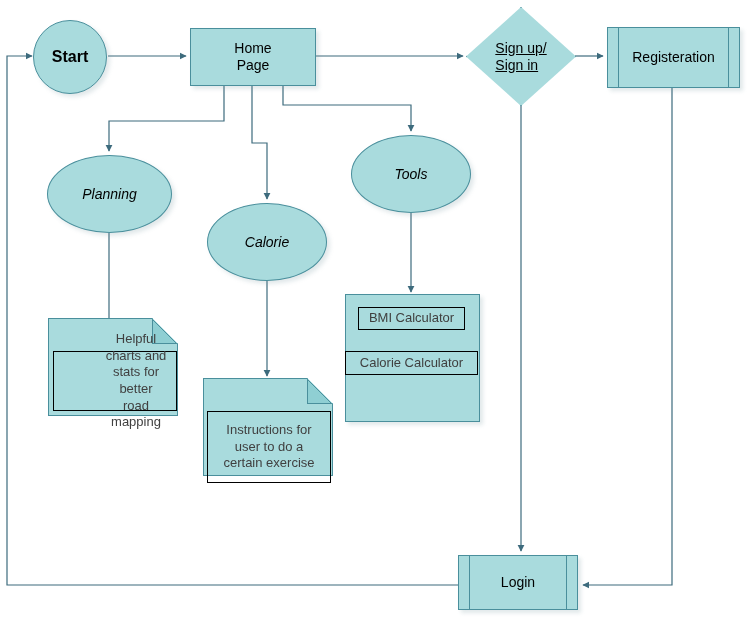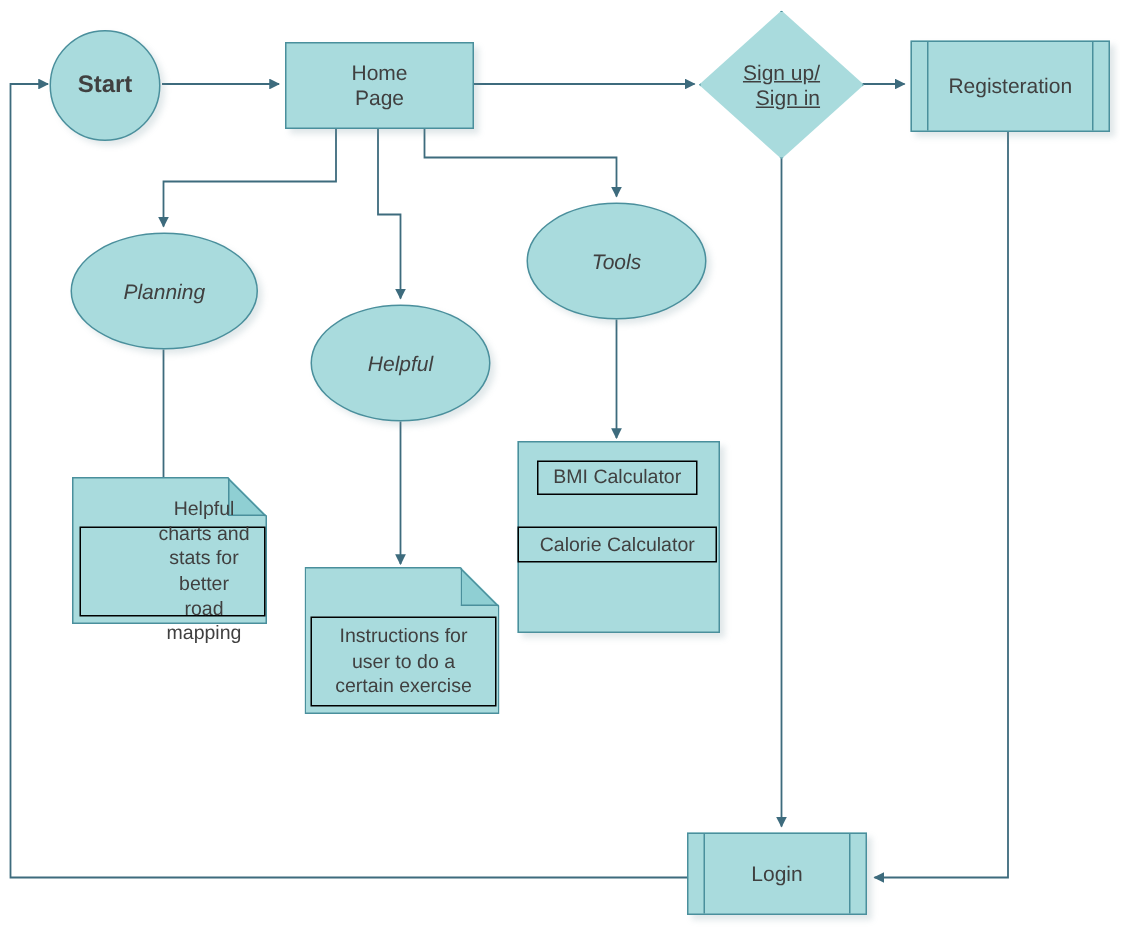--- a/index.html
+++ b/index.html
@@ -26,22 +26,22 @@
     width: 747px;
     height: 628px;
     pointer-events: none;
   }
   .node {
     position: absolute;
     box-sizing: border-box;
     display: flex;
     align-items: center;
     justify-content: center;
-    text-align: right;
-    color: #404040;
+    text-align: left;
+    color: #000000;
     font-size: 14px;
     line-height: 1.18;
     z-index: 3;
   }
   .shp-rect {
     background: #a9dbdd;
     border: 1px solid #4a8f9c;
     box-shadow: 3px 3px 4px rgba(120,150,160,0.22);
   }
   .shp-circle {
@@ -213,21 +213,21 @@
 
   <div class="node shp-process" style="left:607px; top:27px; width:133px; height:61px;">
     <span>Registeration</span>
   </div>
 
   <div class="node shp-ellipse" style="left:47px; top:155px; width:125px; height:78px;">
     <span>Planning</span>
   </div>
 
   <div class="node shp-ellipse" style="left:207px; top:203px; width:120px; height:78px;">
-    <span>Helpful</span>
+    <span>Calorie</span>
   </div>
 
   <div class="node shp-ellipse" style="left:351px; top:135px; width:120px; height:78px;">
     <span>Tools</span>
   </div>
 
   <div class="shp-note" style="left:48px; top:318px; width:130px; height:98px;">
     <div class="note-body"></div>
     <div class="note-fold"></div>
     <svg class="note-fold-edge" viewBox="0 0 27 27" xmlns="http://www.w3.org/2000/svg">
@@ -240,21 +240,21 @@
     <span>road mapping</span>
   </div>
 
   <div class="shp-note" style="left:203px; top:378px; width:130px; height:98px;">
     <div class="note-body"></div>
     <div class="note-fold"></div>
     <svg class="note-fold-edge" viewBox="0 0 27 27" xmlns="http://www.w3.org/2000/svg">
       <path d="M 1 1 L 26 26" stroke="#4a8f9c" stroke-width="1" fill="none"></path>
     </svg>
   </div>
-  <div class="boxed-text" style="left:207px; top:411px; width:124px; height:60px; flex-direction:column;">
+  <div class="boxed-text" style="left:207px; top:411px; width:124px; height:72px; flex-direction:column;">
     <span>Instructions for</span>
     <span>user to do a</span>
     <span>certain exercise</span>
   </div>
 
   <div class="tools-panel" style="left:345px; top:294px; width:135px; height:128px;"></div>
   <div class="boxed-text" style="left:358px; top:307px; width:107px; height:23px;">
     <span>BMI Calculator</span>
   </div>
   <div class="boxed-text" style="left:345px; top:351px; width:133px; height:24px;">

